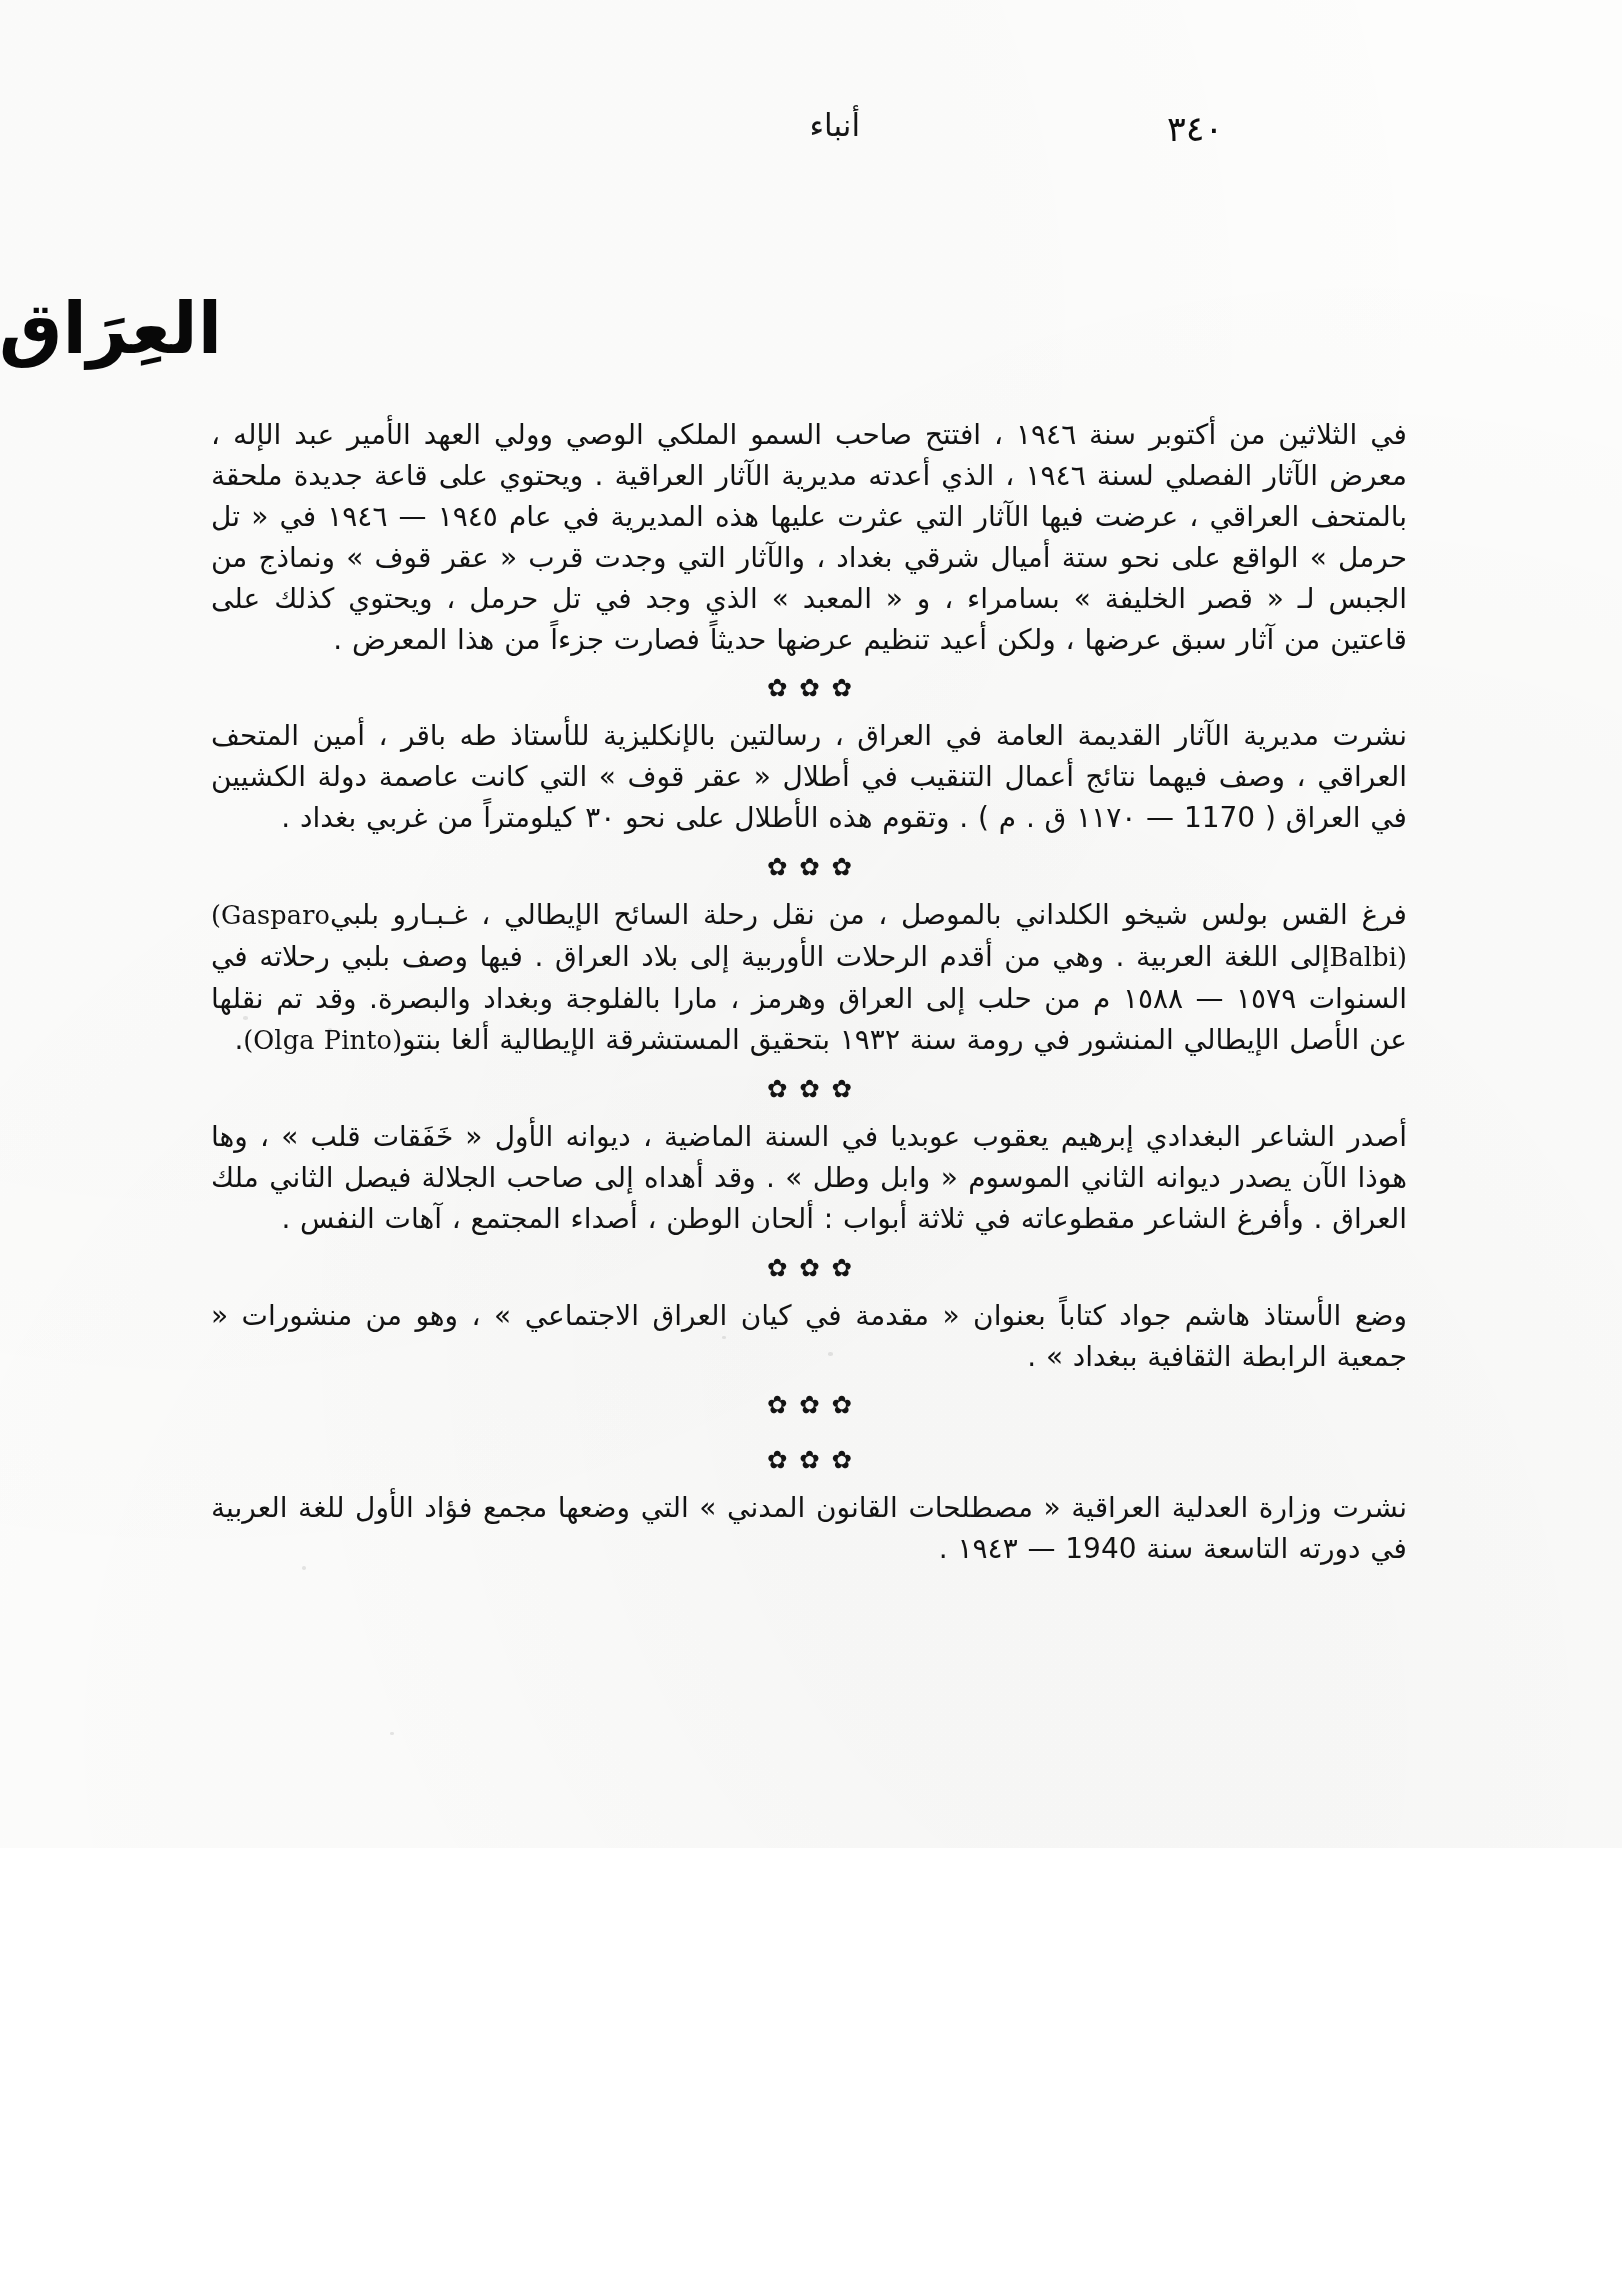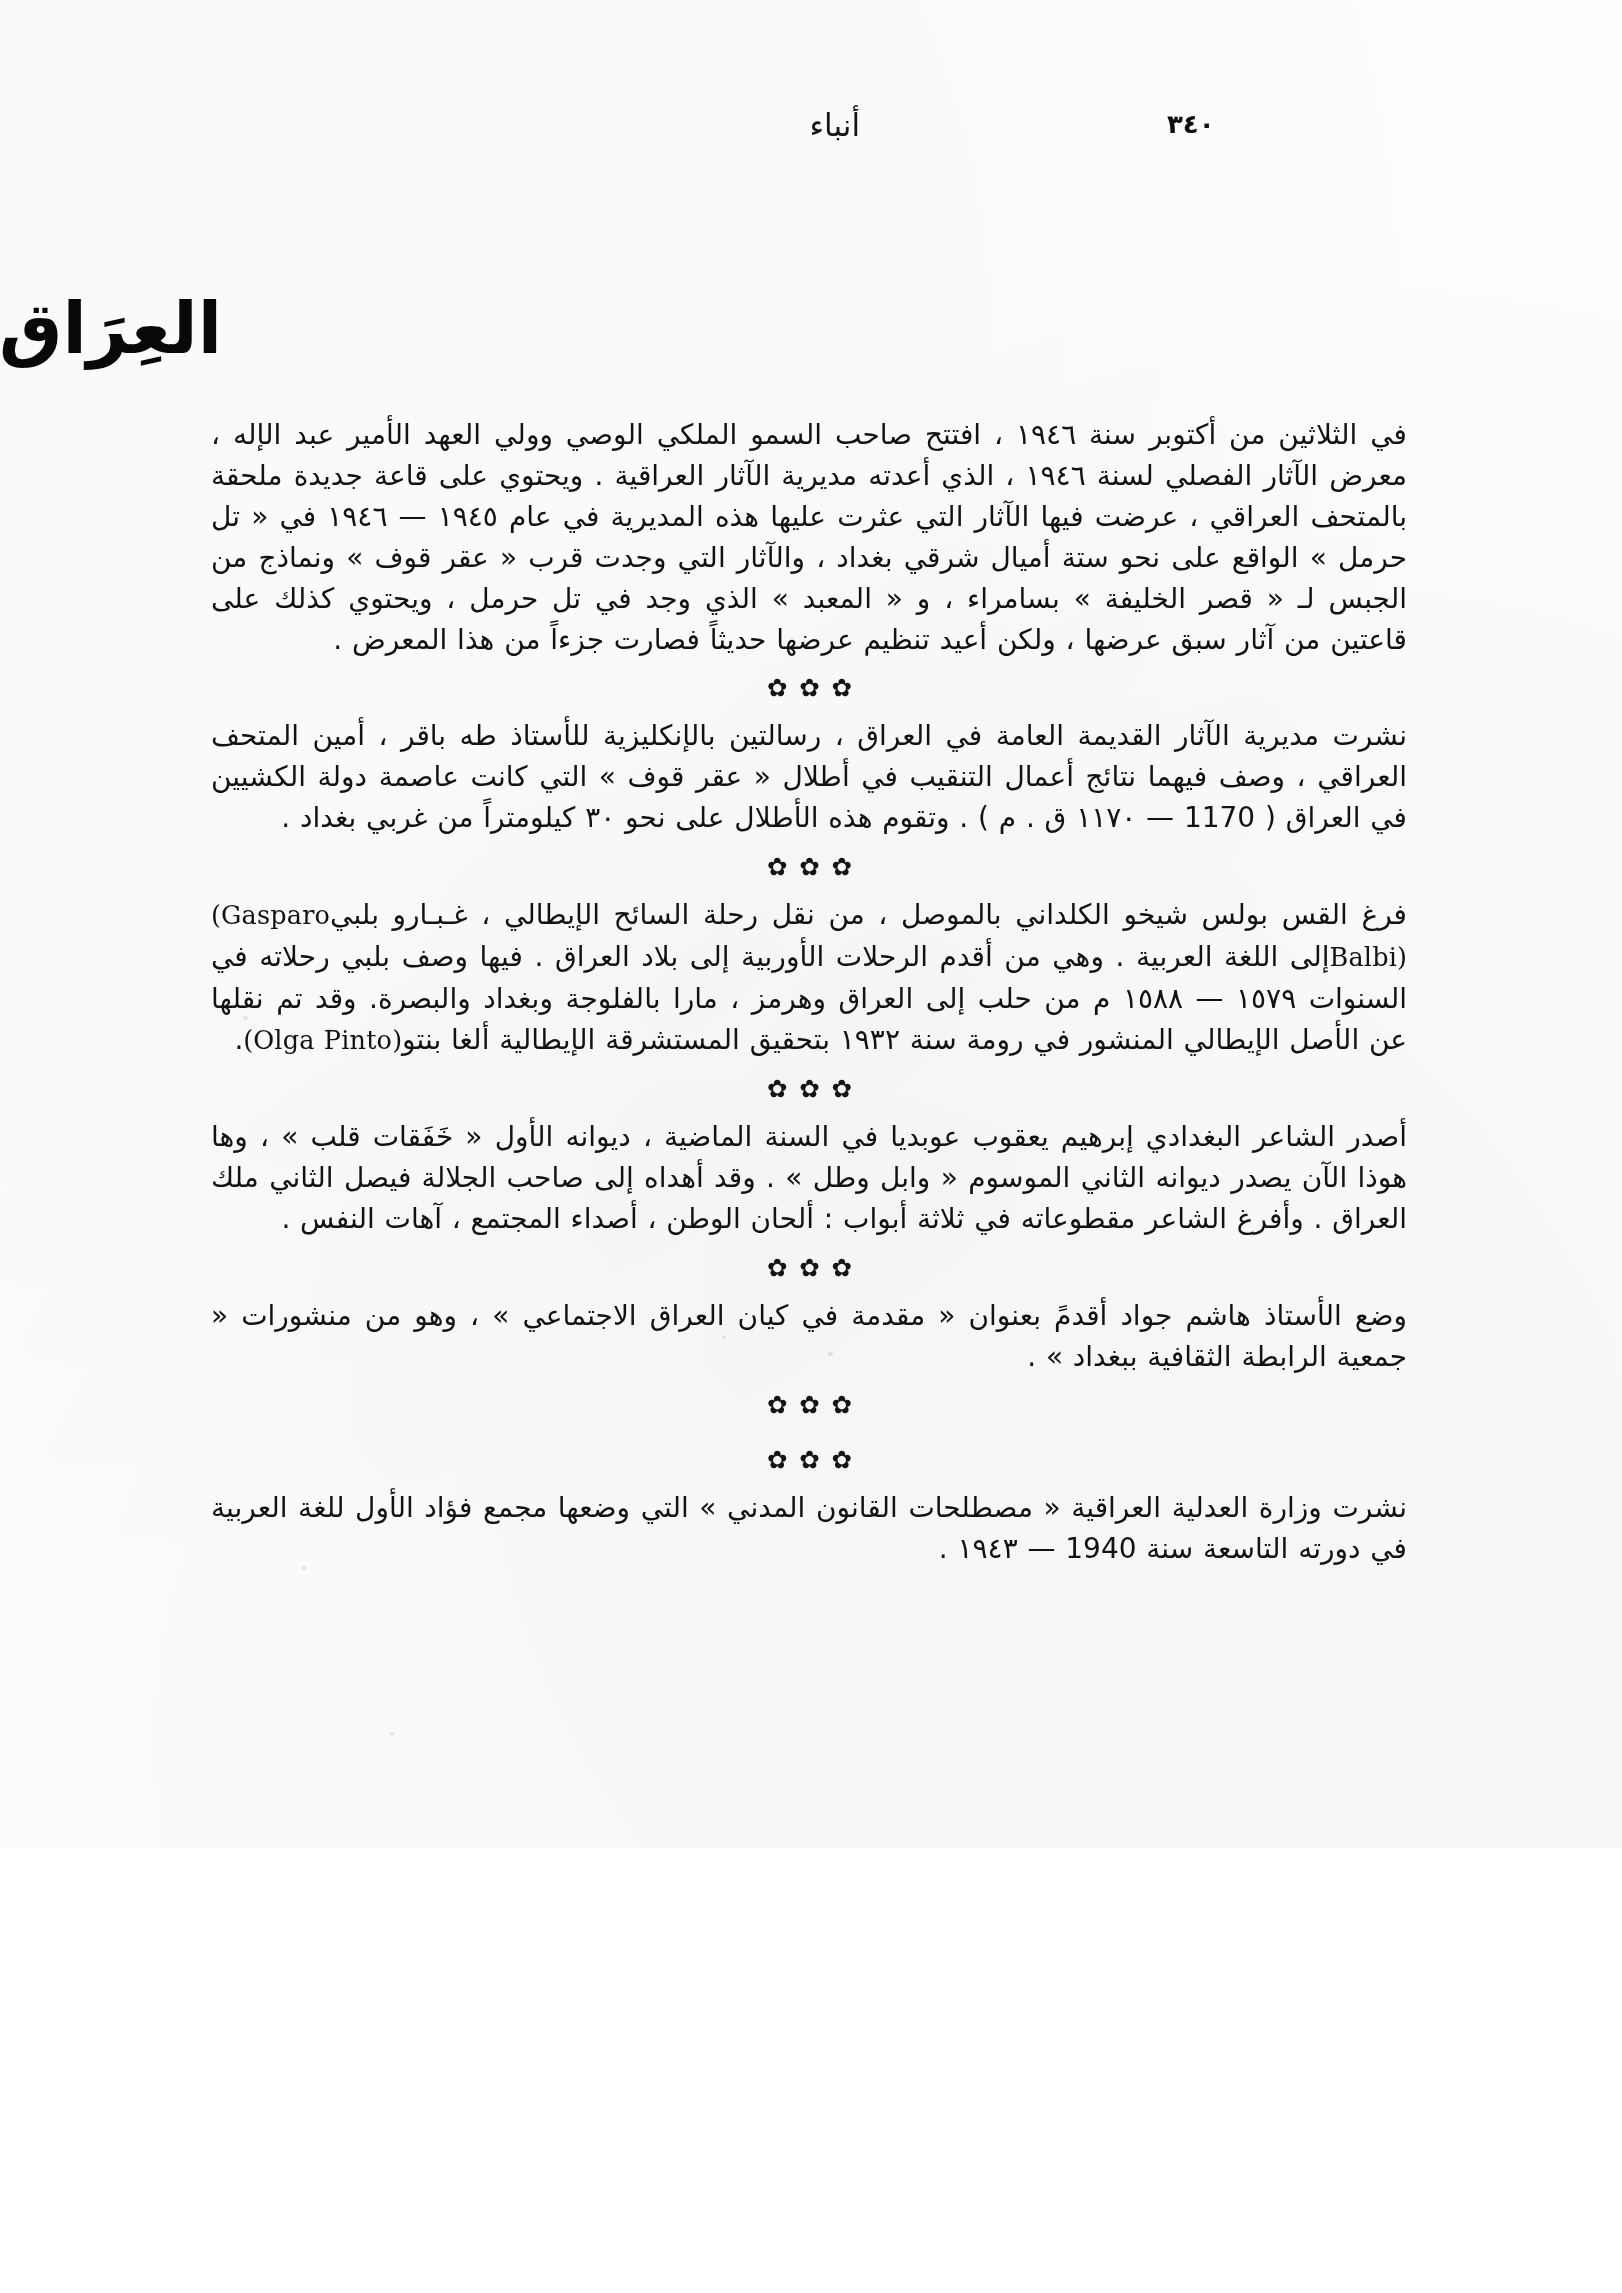--- a/index.html
+++ b/index.html
@@ -42,22 +42,22 @@
     font-weight: 400;
     letter-spacing: 0.5px;
     color: #151515;
     white-space: nowrap;
   }
 
   .head-folio {
     position: absolute;
     left: 1168px;
     top: 1.8px;
-    font-size: 26px;
-    font-weight: 700;
+    font-size: 35px;
+    font-weight: 400;
     letter-spacing: 2.7px;
     color: #0d0d0d;
     white-space: nowrap;
   }
 
   
   .doc-title {
     position: absolute;
     top: 244px;
     left: 0;
@@ -154,21 +154,21 @@
     <div class="sep">
       <span class="sep-inner">✿✿✿</span>
     </div>
 
     <p class="para">أصدر الشاعر البغدادي إبرهيم يعقوب عوبديا في السنة الماضية ، ديوانه الأول « خَفَقات قلب » ، وها هوذا الآن يصدر ديوانه الثاني الموسوم « وابل وطل » . وقد أهداه إلى صاحب الجلالة فيصل الثاني ملك العراق . وأفرغ الشاعر مقطوعاته في ثلاثة أبواب : ألحان الوطن ، أصداء المجتمع ، آهات النفس .</p>
 
     <div class="sep">
       <span class="sep-inner">✿✿✿</span>
     </div>
 
-    <p class="para">وضع الأستاذ هاشم جواد أقدمً بعنوان « مقدمة في كيان العراق الاجتماعي » ، وهو من منشورات « جمعية الرابطة الثقافية ببغداد » .</p>
+    <p class="para">وضع الأستاذ هاشم جواد كتاباً بعنوان « مقدمة في كيان العراق الاجتماعي » ، وهو من منشورات « جمعية الرابطة الثقافية ببغداد » .</p>
 
     <div class="sep">
       <span class="sep-inner">✿✿✿</span>
     </div>
 
 
     <div class="sep">
       <span class="sep-inner">✿✿✿</span>
     </div>
 

